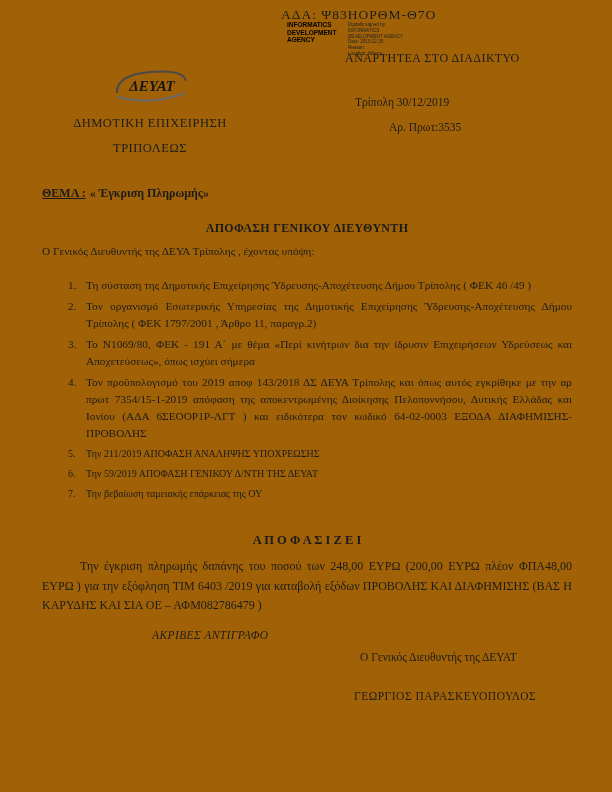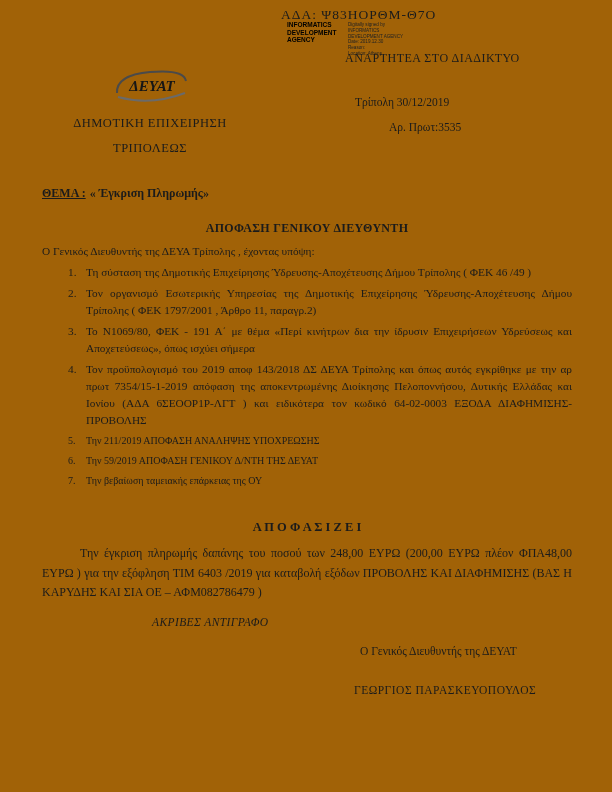--- a/index.html
+++ b/index.html
@@ -76,21 +76,21 @@
   .subject { font-weight: bold; font-size: 12px; margin-bottom: 20px; }
   .subject .lbl { text-decoration: underline; }
   .subject .val { margin-left: 4px; }
   .dec-title {
     text-align: center;
     font-weight: bold;
     font-size: 12px;
     letter-spacing: .3px;
     margin-bottom: 9px;
   }
-  .intro { font-size: 11.3px; margin-bottom: 7px; }
+  .intro { font-size: 11.3px; margin-bottom: 20px; }
 
   .li {
     display: flex;
     margin-bottom: 4px;
     font-size: 11.3px;
     line-height: 17px;
   }
   .li .num { flex: 0 0 auto; width: 18px; margin-left: 26px; }
   .li .txt { flex: 1; text-align: justify; }
   .li.small { font-size: 10px; line-height: 15px; margin-bottom: 5px; }
@@ -107,21 +107,21 @@
     text-align: justify;
     text-indent: 38px;
   }
   .certified {
     font-style: italic;
     font-size: 11.5px;
     letter-spacing: .4px;
     margin-top: 13px;
     margin-left: 110px;
   }
-  .sig-title { font-size: 11.5px; margin-top: 17px; margin-left: 318px; white-space: nowrap; }
+  .sig-title { font-size: 11.5px; margin-top: 10px; margin-left: 318px; white-space: nowrap; }
   .sig-name  { font-size: 11.5px; letter-spacing: .5px; margin-top: 27px; margin-left: 312px; white-space: nowrap; }
 </style>
 </head>
 <body>
 
 <div class="page">
 
   <div class="abs ada">ΑΔΑ: Ψ83ΗΟΡΘΜ-Θ7Ο</div>
 
   <div class="abs stamp">

